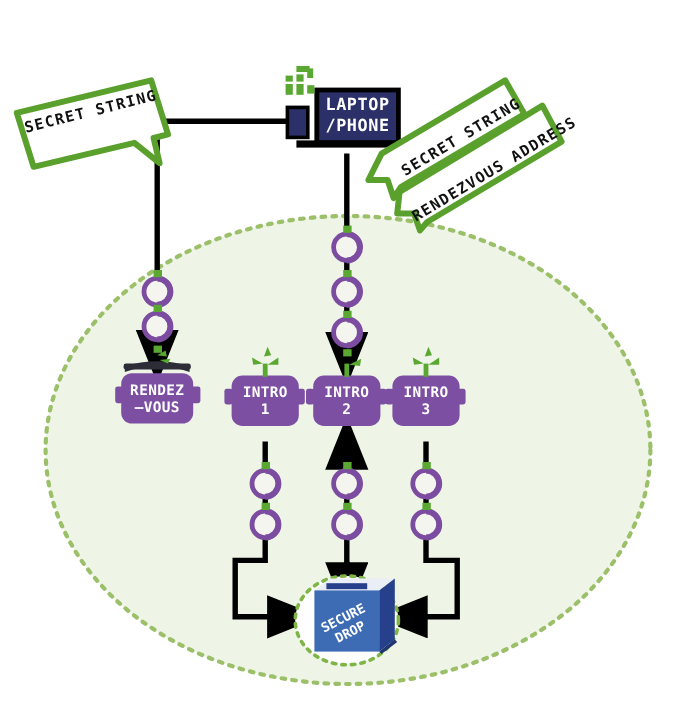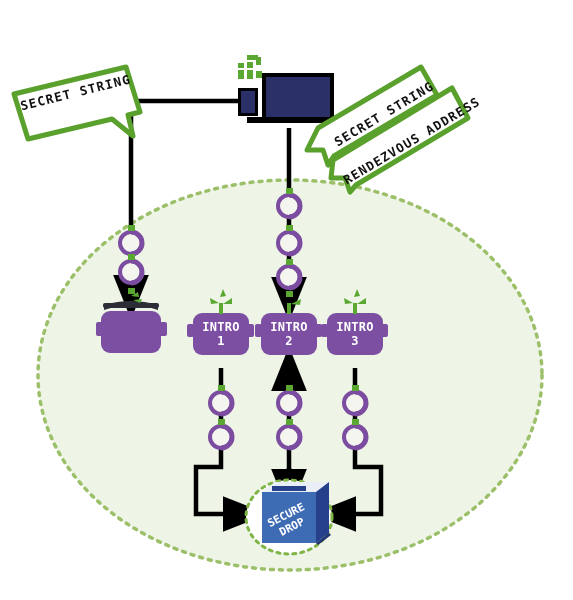--- a/index.html
+++ b/index.html
@@ -252,21 +252,29 @@
   </div>
 
   <div class="lbl" style="left:330px; top:134px; transform: rotate(-31deg); transform-origin: 0 0;">
     <span class="banner-text">SECRET STRING</span>
   </div>
 
   <div class="lbl" style="left:339px; top:172px; transform: rotate(-31deg); transform-origin: 0 0;">
     <span class="banner-text">RENDEZVOUS ADDRESS</span>
   </div>
 
-
+  <div class="laptop-text" style="left:266px; top:80px; width:64px;">
+    <div>LAPTOP</div>
+    <div>/PHONE</div>
+  </div>
+
+  <div class="node-text" style="left:101px; top:318px; width:60px;">
+    <div>RENDEZ</div>
+    <div>–VOUS</div>
+  </div>
 
   <div class="node-text" style="left:193px; top:320px; width:56px;">
     <div>INTRO</div>
     <div>1</div>
   </div>
 
   <div class="node-text" style="left:261px; top:320px; width:56px;">
     <div>INTRO</div>
     <div>2</div>
   </div>

